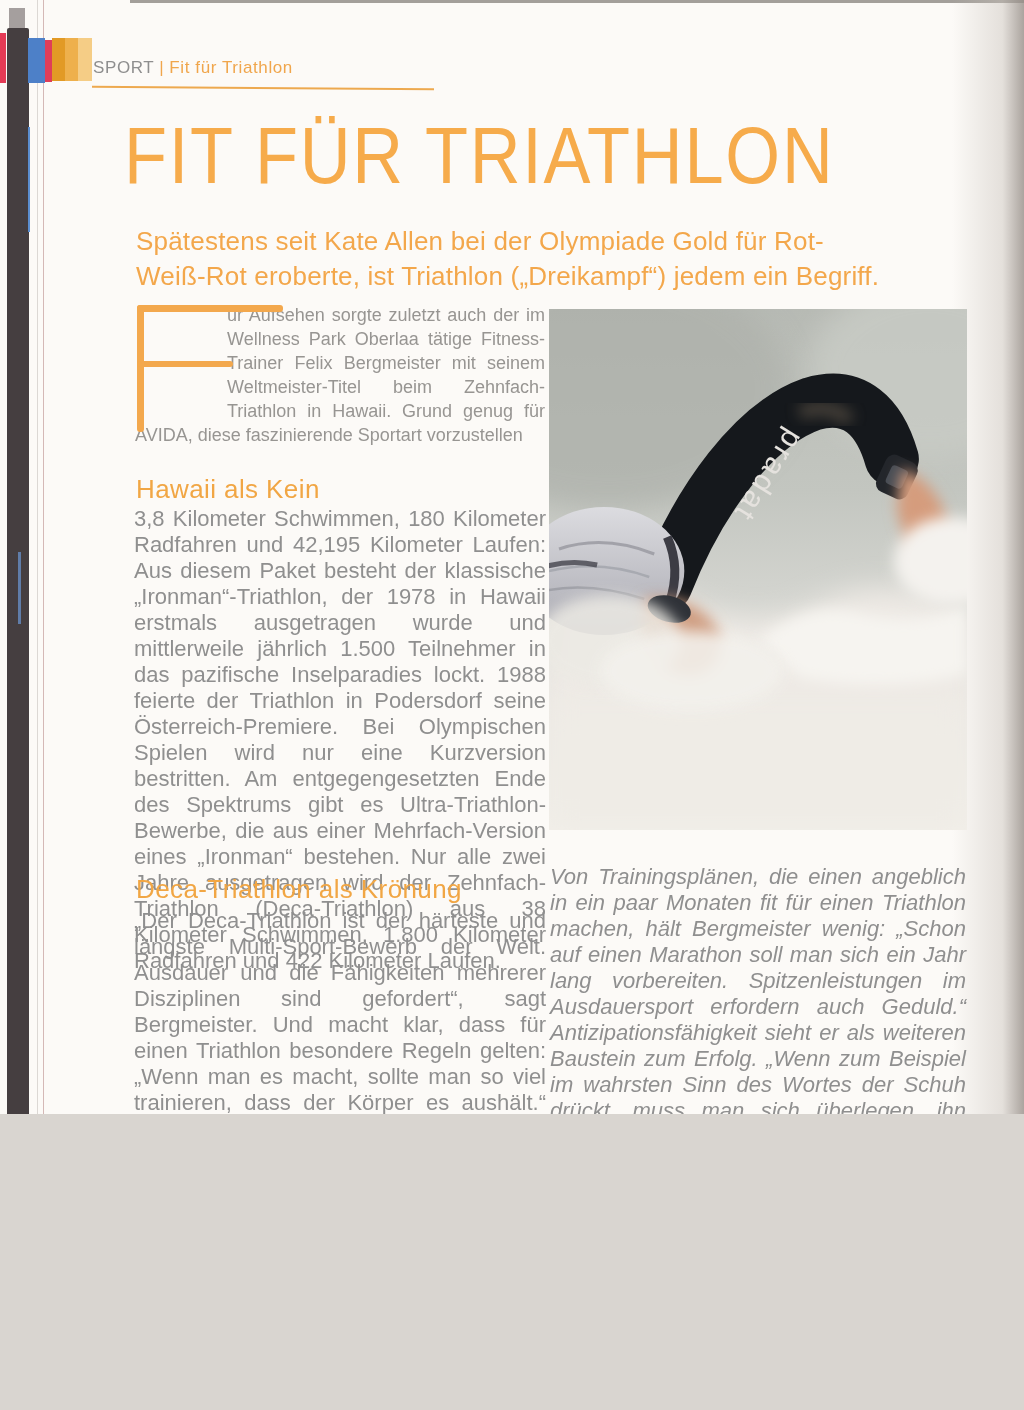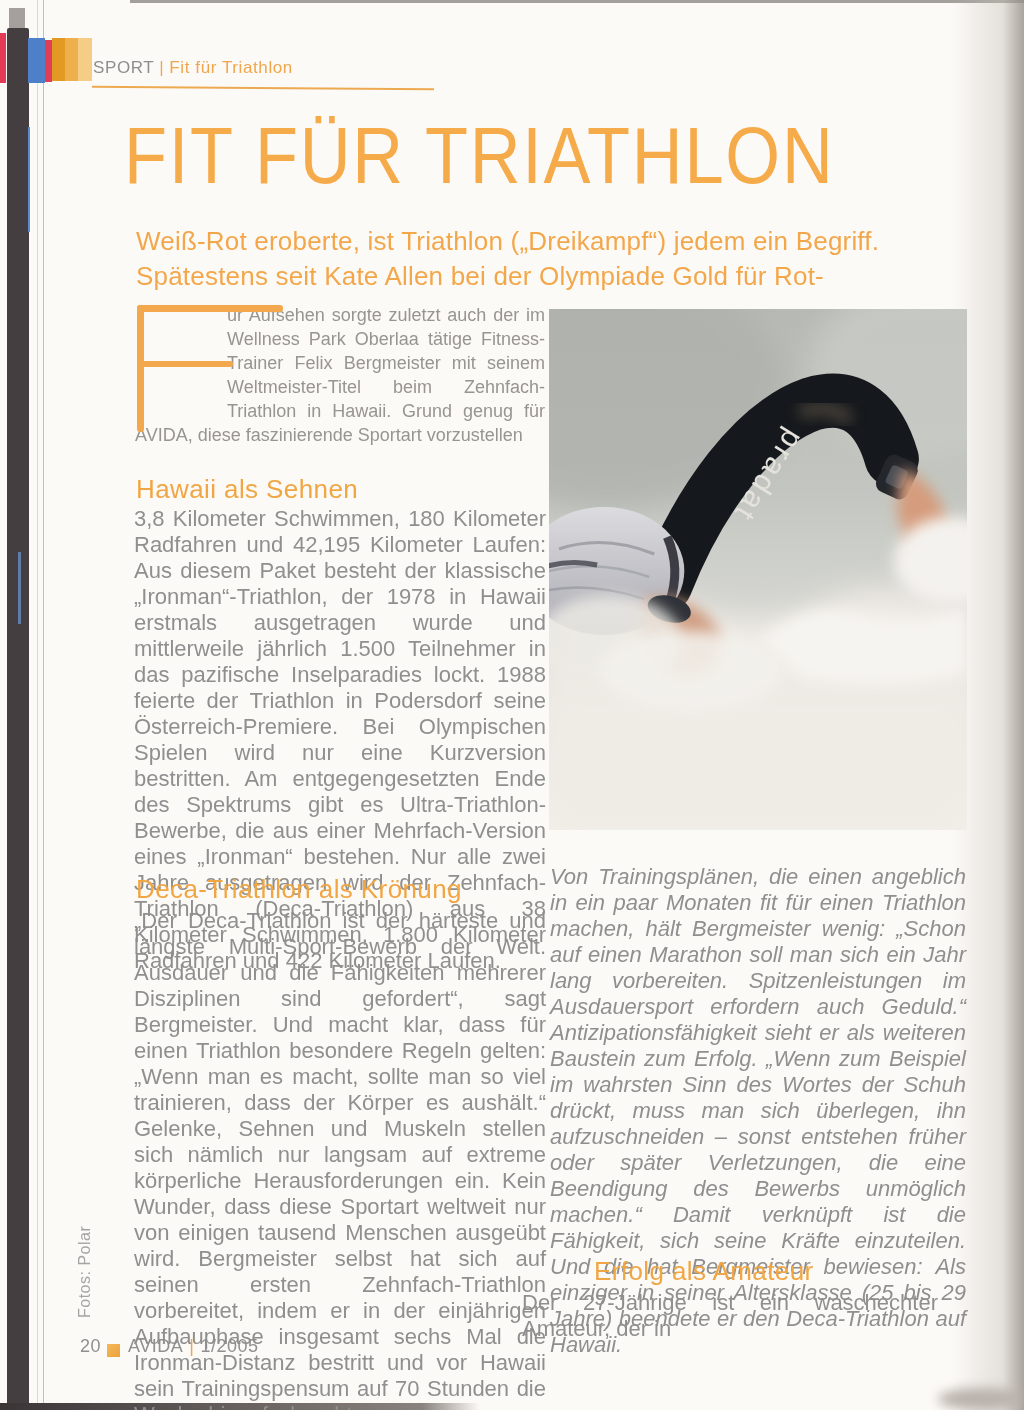--- a/index.html
+++ b/index.html
@@ -1,17 +1,17 @@
 <!DOCTYPE html>
 <html lang="de"><head>
 <meta charset="utf-8">
 <style>
   html,body{margin:0;padding:0;background:#d9d5d0;}
   .page{
-    position:relative;width:1024px;height:1410px;margin:0 auto;
+    position:relative;width:1024px;height:1114px;margin:0 auto;
     background:#fcfaf7;overflow:hidden;
     font-family:"Liberation Sans",sans-serif;
   }
   
   .top-edge{position:absolute;left:130px;top:0;width:894px;height:3px;background:#5a534f;opacity:.55;}
   .spine{position:absolute;left:7px;top:28px;width:22px;height:1382px;background:#453e40;border-radius:2px;}
   .spine-top{position:absolute;left:9px;top:8px;width:16px;height:22px;background:#6b6263;opacity:.6;}
   .red-strip{position:absolute;left:0;top:33px;width:6px;height:50px;background:#e43a55;}
   .blue-block{position:absolute;left:28px;top:38px;width:17px;height:45px;background:#4d80c8;}
   .red-sliver{position:absolute;left:45px;top:40px;width:7px;height:42px;background:#df3d58;}
@@ -94,35 +94,35 @@
   <div class="bottom-dark"></div>
   <div class="bottom-blob"></div>
 
   <div class="kicker">
     <span>SPORT</span><span class="sep">|</span><span class="sub">Fit für Triathlon</span>
   </div>
   <div class="kicker-rule"></div>
 
   <div class="main-title">FIT FÜR TRIATHLON</div>
   <div class="standfirst">
+    <div>Spätestens seit Kate Allen bei der Olympiade Gold für Rot-</div>
     <div>Weiß-Rot eroberte, ist Triathlon („Dreikampf“) jedem ein Begriff.</div>
-    <div>Spätestens seit Kate Allen bei der Olympiade Gold für Rot-</div>
   </div>
 
   <div class="lead">
     <div class="dropcap-art">
       <span class="bar-v"></span>
       <span class="bar-top"></span>
       <span class="bar-mid"></span>
       <span class="sr-only">F</span>
     </div>
     <div class="bodytext"><div class="drop-float"></div><span>ür Aufsehen sorgte zuletzt auch der im Wellness Park Oberlaa tätige Fitness-Trainer Felix Bergmeister mit seinem Weltmeister-Titel beim Zehnfach-Triathlon in Hawaii. Grund genug für AVIDA, diese faszinierende Sportart vorzustellen</span></div>
   </div>
 
-  <div class="sec-h sec1-h">Hawaii als Sehnen</div>
+  <div class="sec-h sec1-h">Hawaii als Kein</div>
   <div class="bodytext sec1-b">3,8 Kilometer Schwimmen, 180 Kilometer Radfahren und 42,195 Kilometer Laufen: Aus diesem Paket besteht der klassische „Ironman“-Triathlon, der 1978 in Hawaii erstmals ausgetragen wurde und mittlerweile jährlich 1.500 Teilnehmer in das pazifische Inselparadies lockt. 1988 feierte der Triathlon in Podersdorf seine Österreich-Premiere. Bei Olympischen Spielen wird nur eine Kurzversion bestritten. Am entgegengesetzten Ende des Spektrums gibt es Ultra-Triathlon-Bewerbe, die aus einer Mehrfach-Version eines „Ironman“ bestehen. Nur alle zwei Jahre ausgetragen wird der Zehnfach-Triathlon (Deca-Triathlon) aus 38 Kilometer Schwimmen, 1.800 Kilometer Radfahren und 422 Kilometer Laufen.</div>
 
   <div class="sec-h sec2-h">Deca-Triathlon als Krönung</div>
   <div class="bodytext sec2-b">„Der Deca-Triathlon ist der härteste und längste Multi-Sport-Bewerb der Welt. Ausdauer und die Fähigkeiten mehrerer Disziplinen sind gefordert“, sagt Bergmeister. Und macht klar, dass für einen Triathlon besondere Regeln gelten: „Wenn man es macht, sollte man so viel trainieren, dass der Körper es aushält.“ Gelenke, Sehnen und Muskeln stellen sich nämlich nur langsam auf extreme körperliche Herausforderungen ein. Kein Wunder, dass diese Sportart weltweit nur von einigen tausend Menschen ausgeübt wird. Bergmeister selbst hat sich auf seinen ersten Zehnfach-Triathlon vorbereitet, indem er in der einjährigen Aufbauphase insgesamt sechs Mal die Ironman-Distanz bestritt und vor Hawaii sein Trainingspensum auf 70 Stunden die Woche hinaufschraubte.</div>
 
   <div class="photo">
     <svg viewBox="0 0 417 521" preserveAspectRatio="none">
       <defs>
         <linearGradient id="gWater" x1="0" y1="0" x2="0" y2="1">
           <stop offset="0" stop-color="#b7bab4"></stop>

